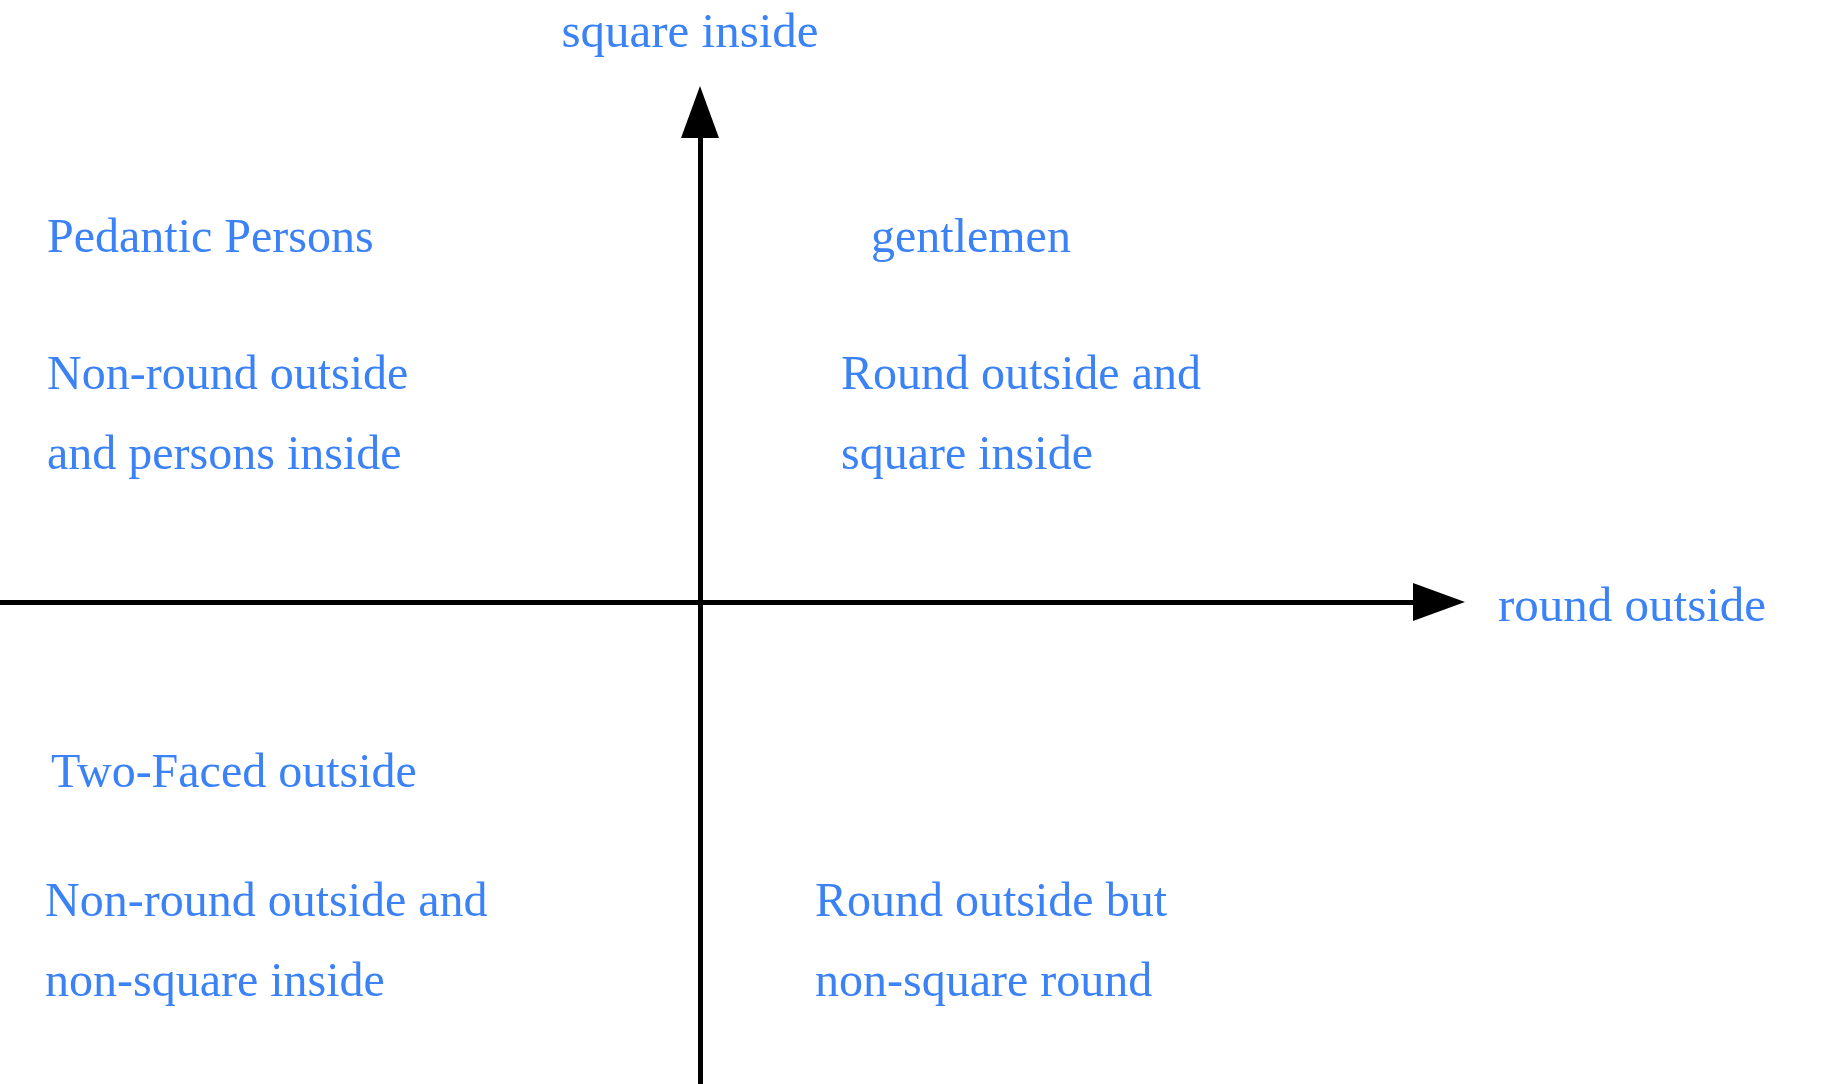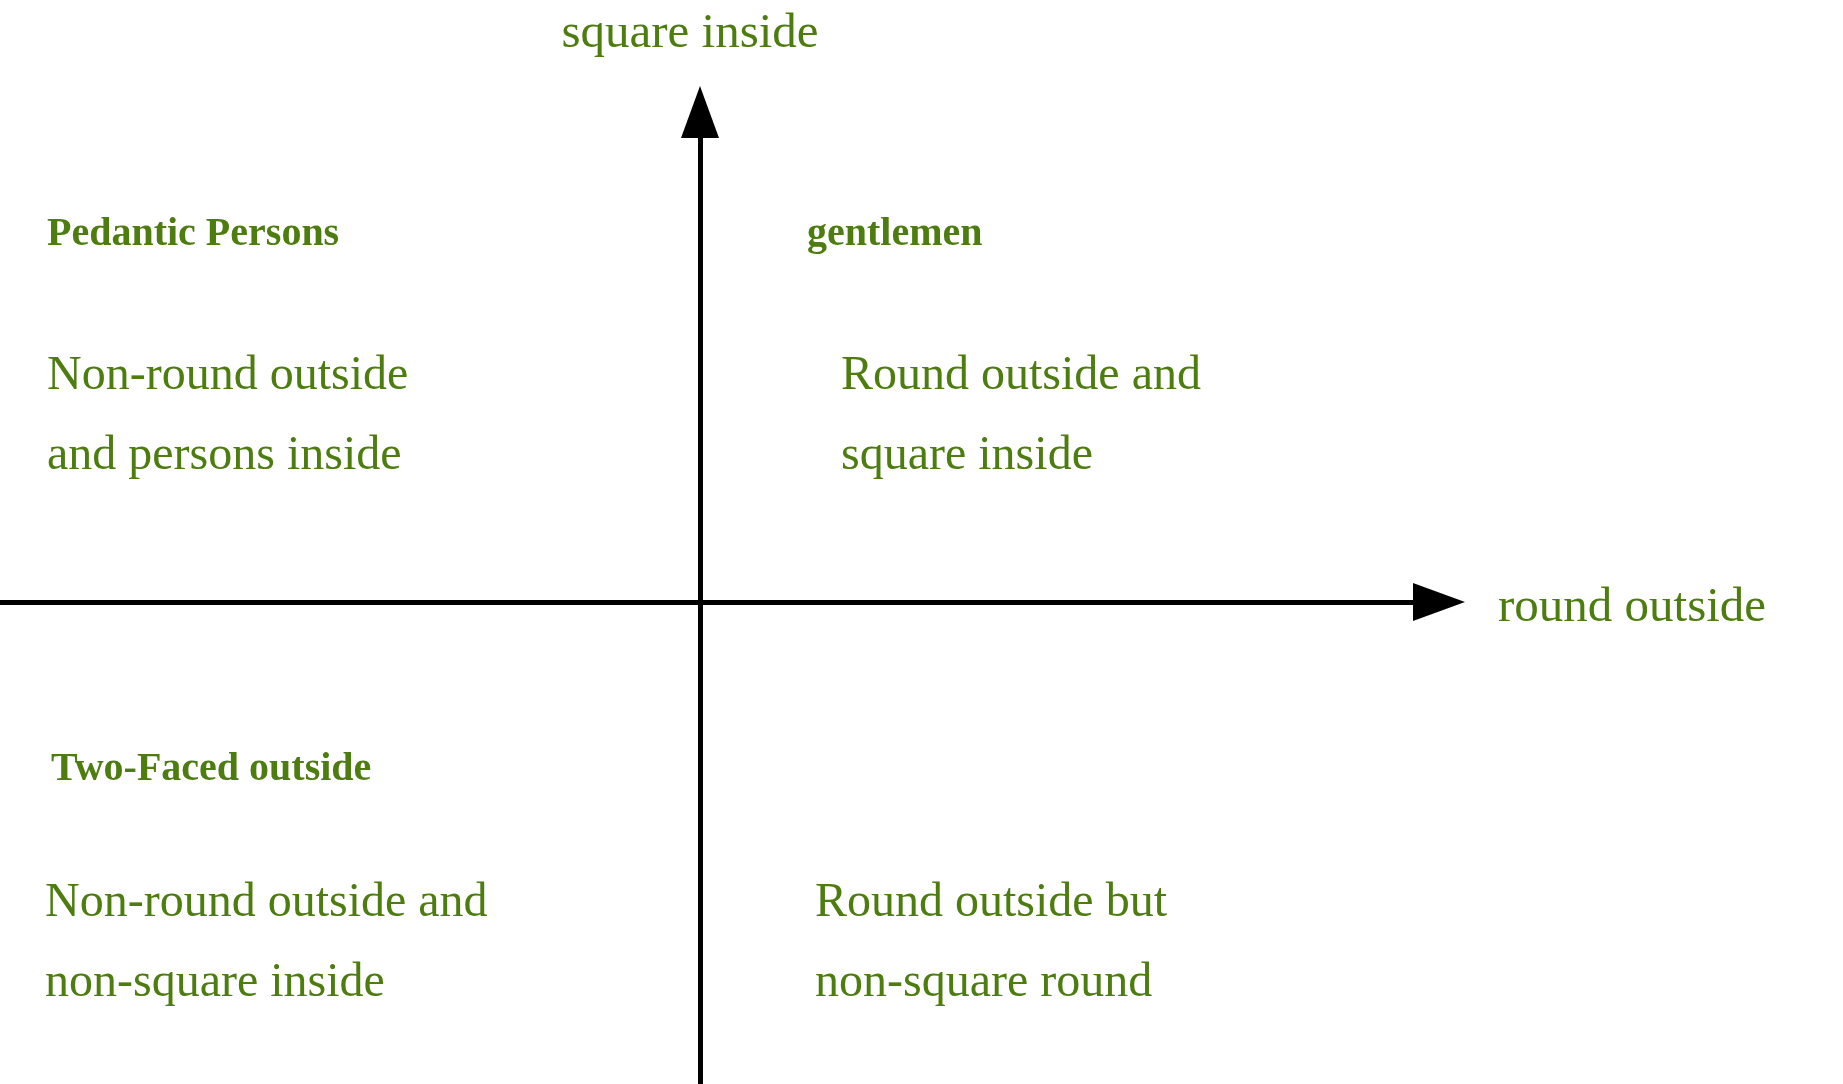--- a/index.html
+++ b/index.html
@@ -6,21 +6,21 @@
     margin: 0;
     padding: 0;
     background: #ffffff;
   }
   #canvas {
     position: relative;
     width: 1843px;
     height: 1084px;
     background: #ffffff;
     font-family: "Liberation Serif", "DejaVu Serif", serif;
-    color: #4d7c0f;
+    color: #3b82f6;
     overflow: hidden;
   }
   .axis-line {
     position: absolute;
     background: #000000;
   }
   #y-axis-line {
     left: 698px;
     top: 112px;
     width: 5px;
@@ -61,33 +61,33 @@
     top: 2px;
     width: 480px;
     text-align: center;
   }
   #x-axis-label {
     left: 1498px;
     top: 576px;
   }
   .quad-title {
     position: absolute;
-    font-size: 40px;
-    font-weight: bold;
+    font-size: 48px;
+    font-weight: normal;
     white-space: nowrap;
   }
   .quad-desc {
     position: absolute;
     font-size: 48px;
     line-height: 80px;
     white-space: pre-line;
   }
   #tl-title { left: 47px;  top: 208px; }
   #tl-desc  { left: 47px;  top: 333px; }
-  #tr-title { left: 807px; top: 208px; text-align: center; }
+  #tr-title { left: 871px; top: 208px; text-align: center; }
   #tr-desc  { left: 841px; top: 333px; }
   #bl-title { left: 51px;  top: 743px; }
   #bl-desc  { left: 45px;  top: 860px; font-family: Liberation Serif, serif; }
   #br-title { left: 817px; top: 743px; }
   #br-desc  { left: 815px; top: 860px; }
 </style>
 </head>
 <body>
 
 <div id="canvas">

